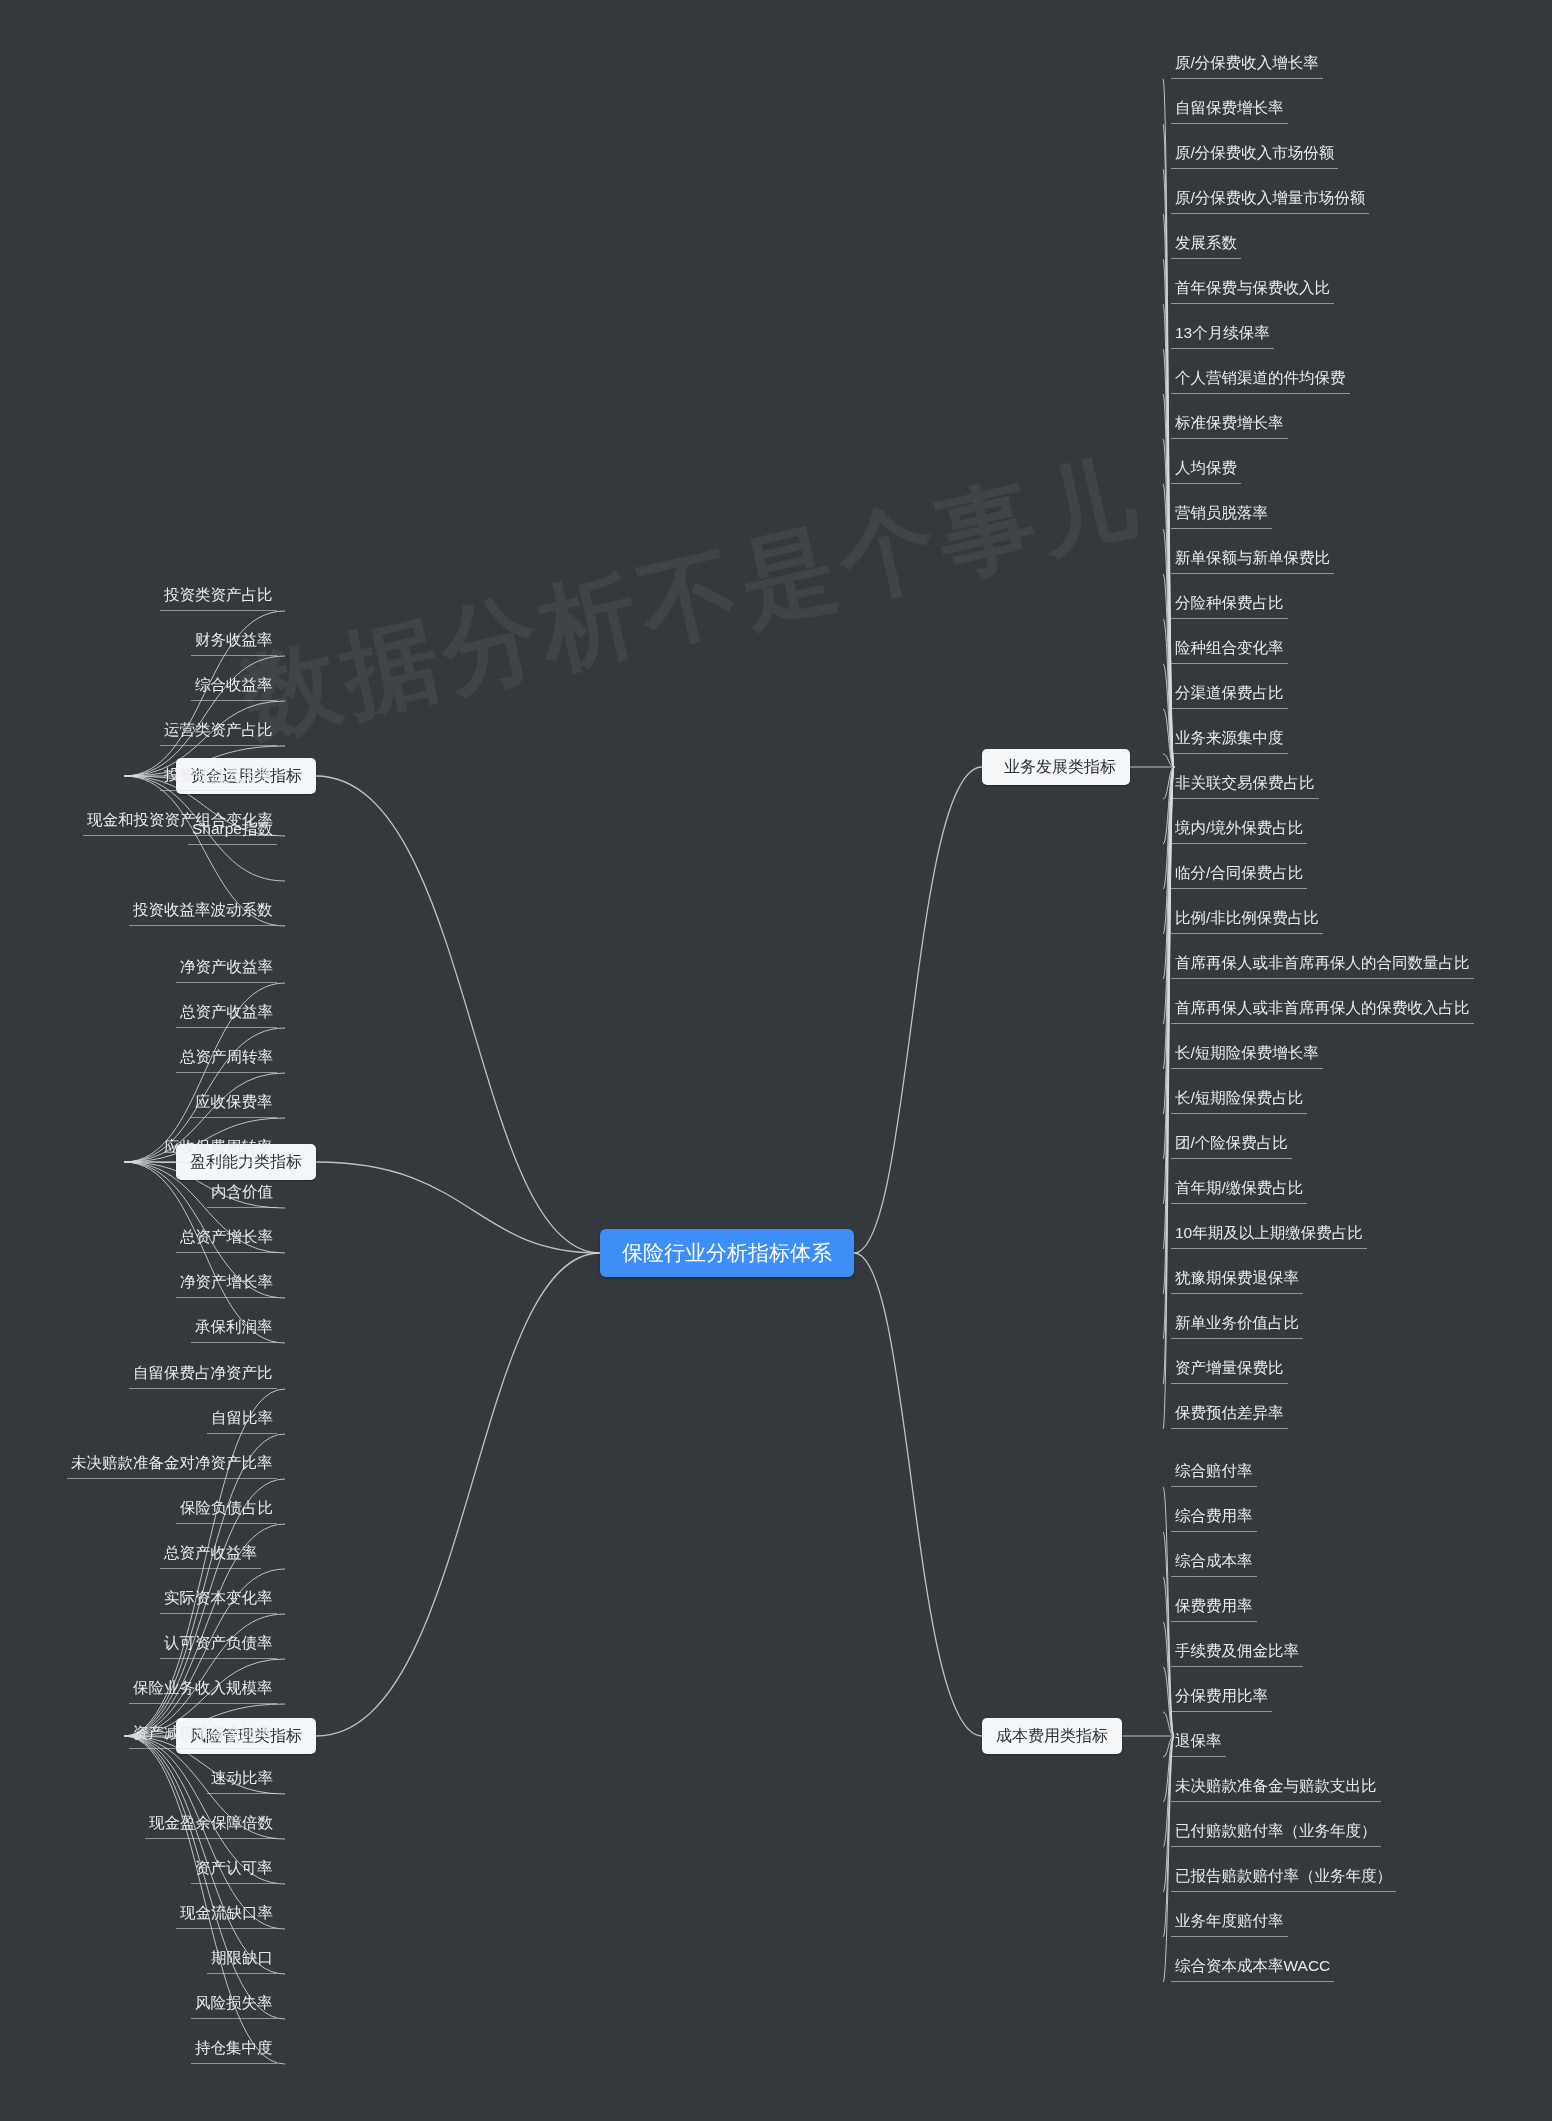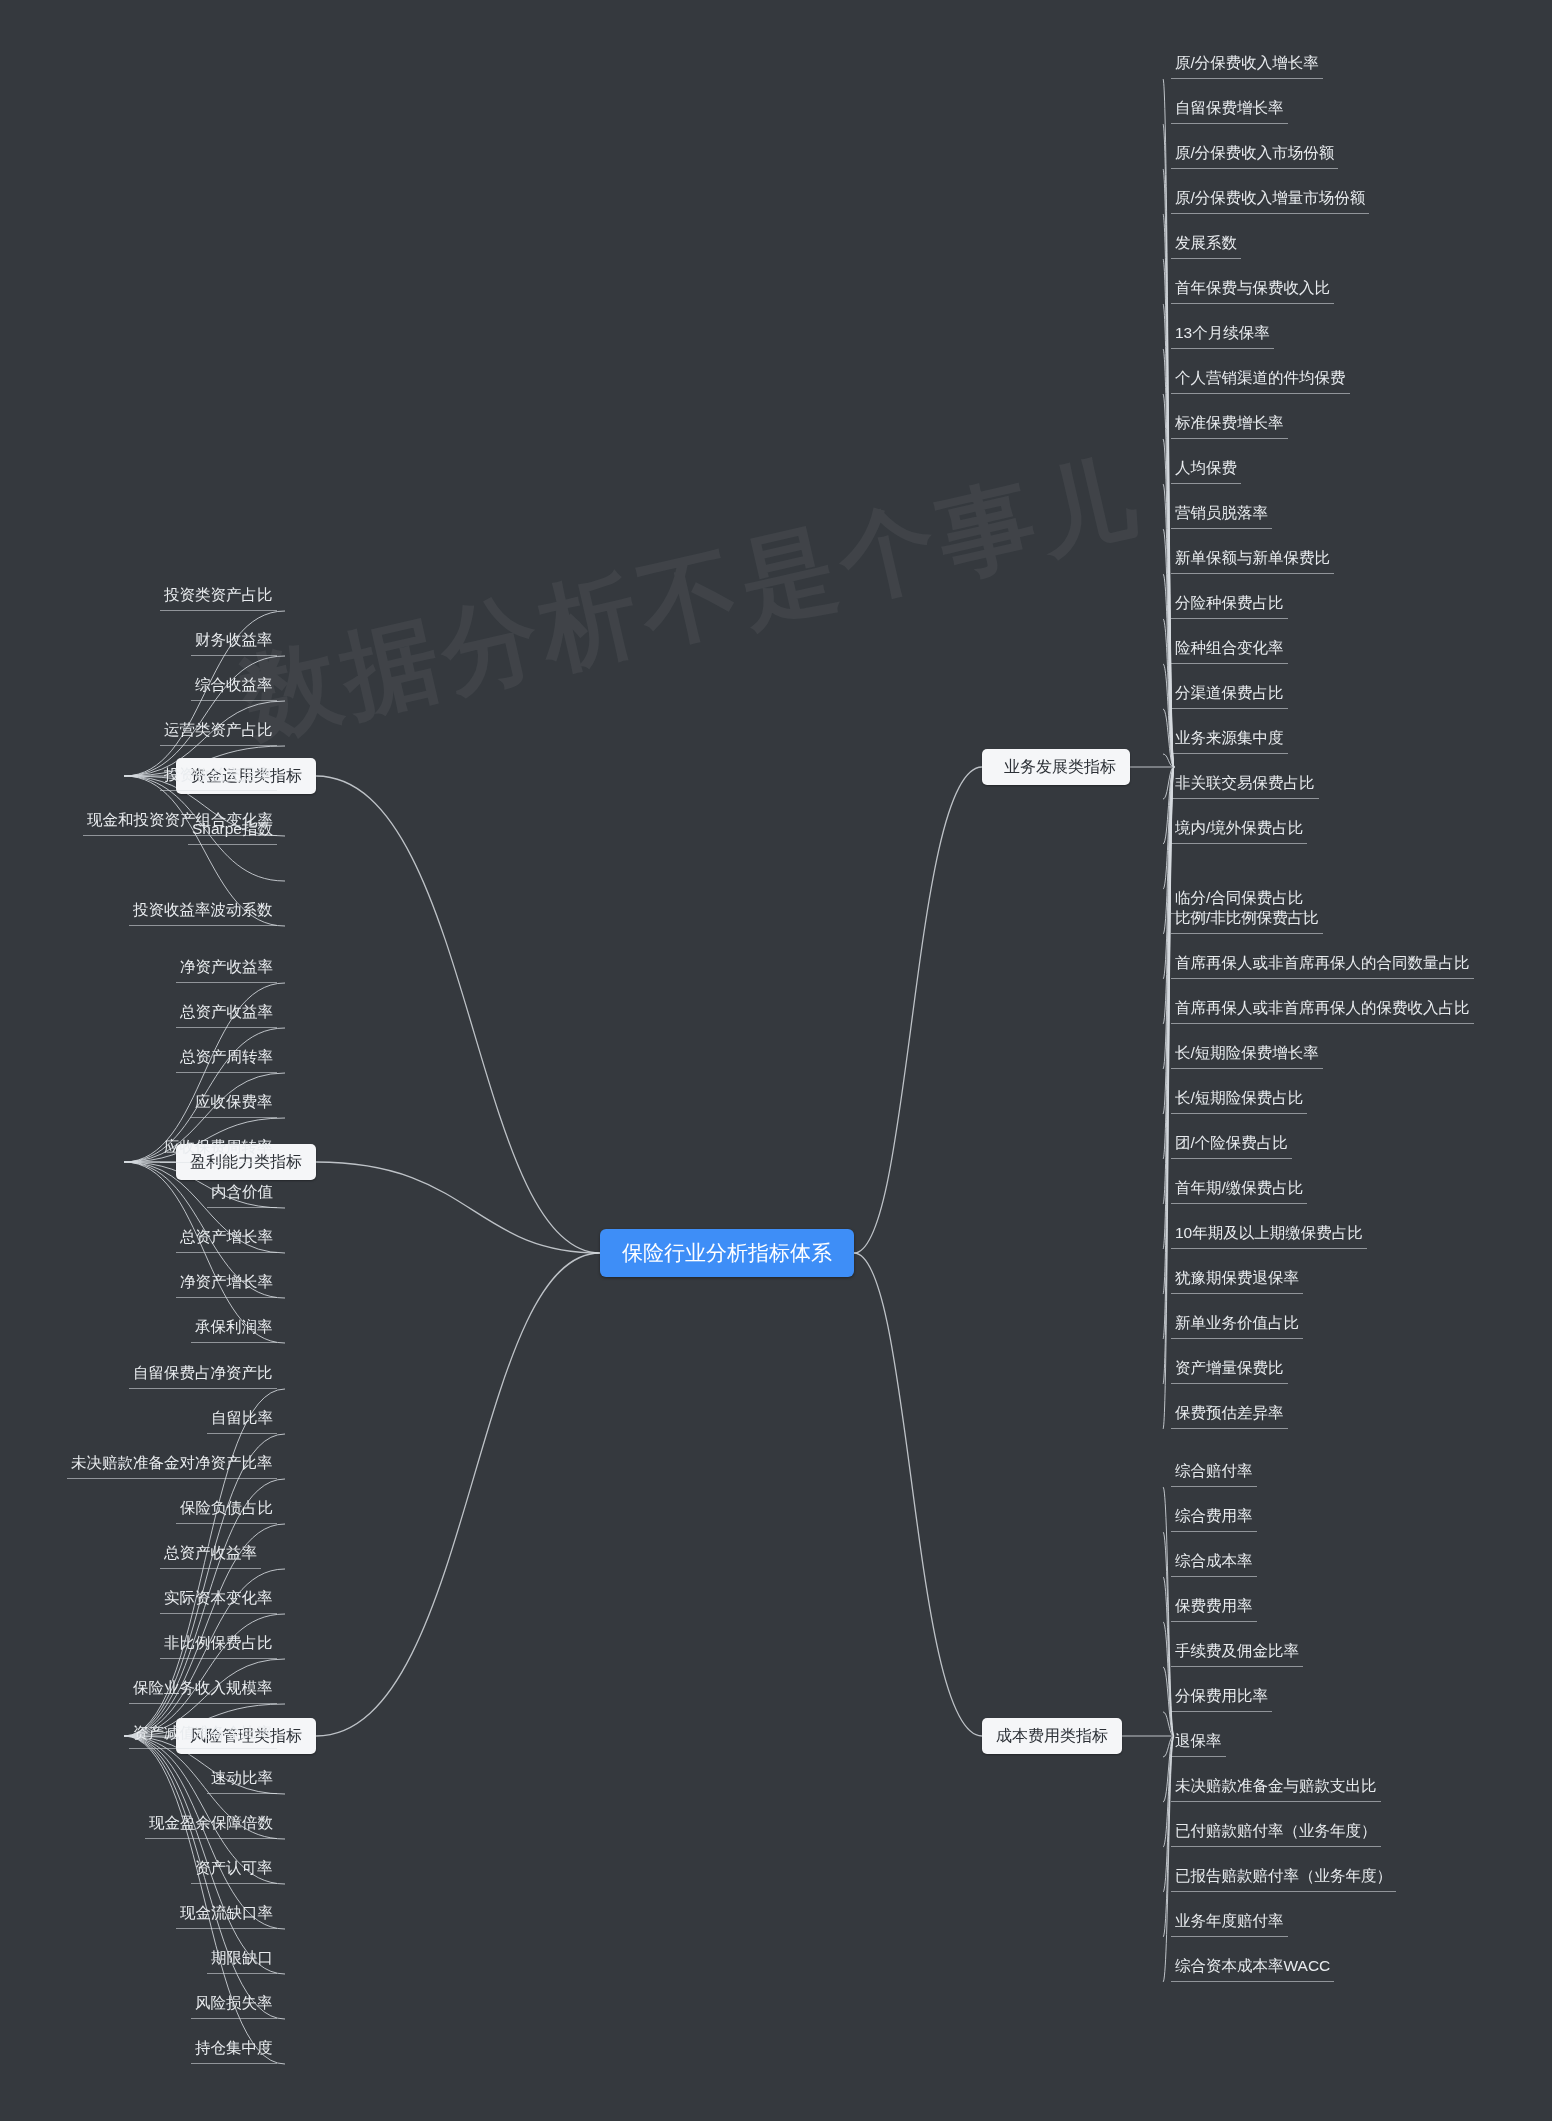--- a/index.html
+++ b/index.html
@@ -171,21 +171,21 @@
       <div class="node leaf right" style="top: 410px; left: 1171px;">标准保费增长率</div>
       <div class="node leaf right" style="top: 455px; left: 1171px;">人均保费</div>
       <div class="node leaf right" style="top: 500px; left: 1171px;">营销员脱落率</div>
       <div class="node leaf right" style="top: 545px; left: 1171px;">新单保额与新单保费比</div>
       <div class="node leaf right" style="top: 590px; left: 1171px;">分险种保费占比</div>
       <div class="node leaf right" style="top: 635px; left: 1171px;">险种组合变化率</div>
       <div class="node leaf right" style="top: 680px; left: 1171px;">分渠道保费占比</div>
       <div class="node leaf right" style="top: 725px; left: 1171px;">业务来源集中度</div>
       <div class="node leaf right" style="top: 770px; left: 1171px;">非关联交易保费占比</div>
       <div class="node leaf right" style="top: 815px; left: 1171px;">境内/境外保费占比</div>
-      <div class="node leaf right" style="top: 860px; left: 1171px; margin-top: 25px;">临分/合同保费占比</div>
+      <div class="node leaf right" style="top: 860px; left: 1171px;">临分/合同保费占比</div>
       <div class="node leaf right" style="top: 905px; left: 1171px;">比例/非比例保费占比</div>
       <div class="node leaf right" style="top: 950px; left: 1171px;">首席再保人或非首席再保人的合同数量占比</div>
       <div class="node leaf right" style="top: 995px; left: 1171px;">首席再保人或非首席再保人的保费收入占比</div>
       <div class="node leaf right" style="top: 1040px; left: 1171px;">长/短期险保费增长率</div>
       <div class="node leaf right" style="top: 1085px; left: 1171px;">长/短期险保费占比</div>
       <div class="node leaf right" style="top: 1130px; left: 1171px;">团/个险保费占比</div>
       <div class="node leaf right" style="top: 1175px; left: 1171px;">首年期/缴保费占比</div>
       <div class="node leaf right" style="top: 1220px; left: 1171px;">10年期及以上期缴保费占比</div>
       <div class="node leaf right" style="top: 1265px; left: 1171px;">犹豫期保费退保率</div>
       <div class="node leaf right" style="top: 1310px; left: 1171px;">新单业务价值占比</div>
@@ -223,21 +223,21 @@
       <div class="node leaf left" style="top: 1224px; left: 176px;">总资产增长率</div>
       <div class="node leaf left" style="top: 1269px; left: 176px;">净资产增长率</div>
       <div class="node leaf left" style="top: 1314px; left: 191px;">承保利润率</div>
       <div class="node cat" style="top: 1718px; left: 176px;">风险管理类指标</div>
       <div class="node leaf left" style="top: 1360px; left: 129px;">自留保费占净资产比</div>
       <div class="node leaf left" style="top: 1405px; left: 207px;">自留比率</div>
       <div class="node leaf left" style="top: 1450px; left: 67px;">未决赔款准备金对净资产比率</div>
       <div class="node leaf left" style="top: 1495px; left: 176px;">保险负债占比</div>
       <div class="node leaf left" style="top: 1540px; left: 160px;">总资产收益率</div>
       <div class="node leaf left" style="top: 1585px; left: 160px;">实际资本变化率</div>
-      <div class="node leaf left" style="top: 1630px; left: 160px;">非比例保费占比</div>
+      <div class="node leaf left" style="top: 1630px; left: 160px;">认可资产负债率</div>
       <div class="node leaf left" style="top: 1675px; left: 129px;">保险业务收入规模率</div>
       <div class="node leaf left" style="top: 1720px; left: 129px;">资产减值准备金比率</div>
       <div class="node leaf left" style="top: 1765px; left: 207px;">速动比率</div>
       <div class="node leaf left" style="top: 1810px; left: 145px;">现金盈余保障倍数</div>
       <div class="node leaf left" style="top: 1855px; left: 191px;">资产认可率</div>
       <div class="node leaf left" style="top: 1900px; left: 176px;">现金流缺口率</div>
       <div class="node leaf left" style="top: 1945px; left: 207px;">期限缺口</div>
       <div class="node leaf left" style="top: 1990px; left: 191px;">风险损失率</div>
       <div class="node leaf left" style="top: 2035px; left: 191px;">持仓集中度</div>
     </div>

